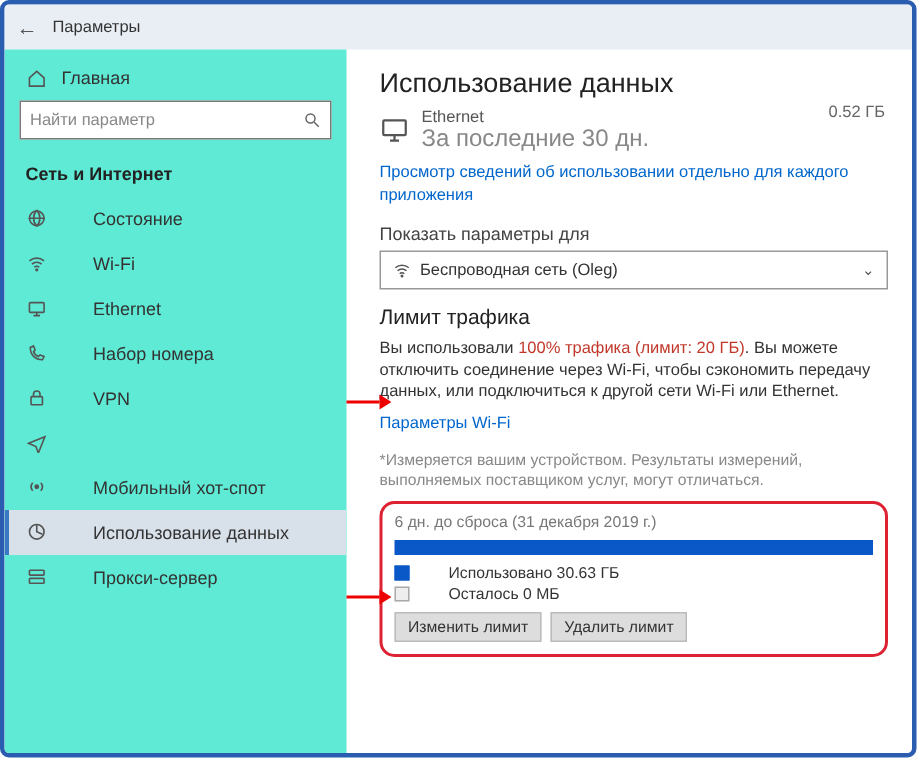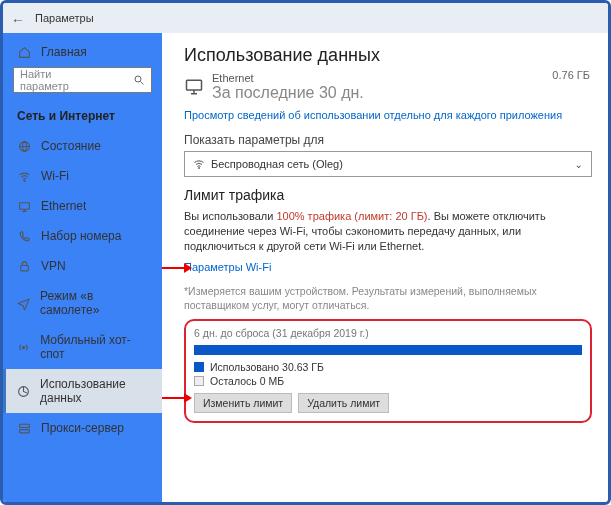--- a/index.html
+++ b/index.html
@@ -1,26 +1,26 @@
 <!DOCTYPE html>
 <html><head>
 <meta charset="utf-8">
 <style>
   * { box-sizing: border-box; margin: 0; padding: 0; font-family: "Segoe UI", Tahoma, sans-serif; }
   body { width: 611px; height: 505px; background: #fff; overflow: hidden; border: 3px solid #2a5db0; border-radius: 6px; position: relative; }
   .titlebar { height: 30px; background: #e9eef5; display: flex; align-items: center; padding: 0 8px; font-size: 11px; color: #333; }
   .titlebar .back { margin-right: 10px; font-size: 14px; color: #555; }
   .content { display: flex; height: calc(100% - 30px); }
-  .sidebar { width: 159px; background: #3b82f6; padding: 8px 0; font-size: 12px; color: #333; overflow: hidden; }
+  .sidebar { width: 228px; background: #5eead4; padding: 8px 0; font-size: 12px; color: #333; overflow: hidden; }
   .home-row { display: flex; align-items: center; padding: 4px 14px 8px; color: #333; }
   .home-row .ico { margin-right: 10px; width: 14px; display: inline-flex; justify-content: center; color: #555; }
   .search { margin: 0 10px 10px; border: 1px solid #7a7a7a; background: #fff; height: 26px; display: flex; align-items: center; padding: 0 6px; font-size: 11px; color: #888; justify-content: space-between; gap: 48px; }
   .search .mag { color: #666; }
   .section-title { padding: 6px 14px 8px; font-weight: 600; font-size: 12px; color: #222; }
-  .nav-item { display: flex; align-items: center; padding: 8px 14px; font-size: 12px; color: #333; cursor: default; }
+  .nav-item { display: flex; align-items: flex-start; padding: 8px 14px; font-size: 12px; color: #333; cursor: default; gap: 21px; }
   .nav-item .ico { margin-right: 10px; width: 14px; display: inline-flex; justify-content: center; color: #555; font-size: 12px; }
   .nav-item.active { background: #d8e0ea; border-left: 3px solid #3b78c4; padding-left: 11px; }
   .main { flex: 1; padding: 12px 16px 12px 22px; font-size: 11px; color: #333; overflow: hidden; position: relative; }
   .page-title { font-size: 18px; font-weight: 400; color: #222; margin-bottom: 6px; }
   .eth-row { display: flex; align-items: center; margin-bottom: 6px; }
   .eth-row .ico { margin-right: 8px; color: #555; }
   .eth-row .txt { display: flex; flex-direction: column; }
   .eth-row .name { font-size: 11px; color: #555; }
   .eth-row .sub { font-size: 16px; color: #888; }
   .total { position: absolute; right: 18px; top: 36px; font-size: 11px; color: #666; }
@@ -30,21 +30,21 @@
   .dropdown .wifi-ico { margin-right: 6px; color: #555; }
   .dropdown .val { flex: 1; }
   .dropdown .chev { color: #555; font-size: 10px; }
   .subhead { font-size: 14px; color: #222; margin: 6px 0 6px; }
   .para { font-size: 11px; color: #333; line-height: 1.35; margin-bottom: 6px; }
   .para .red { color: #c0392b; }
   .footnote { font-size: 10.5px; color: #888; line-height: 1.3; margin-bottom: 6px; }
   .limit-box { border: 2px solid #d23; border-radius: 10px; padding: 6px 8px 8px; }
   .reset { font-size: 10.5px; color: #777; margin-bottom: 6px; }
   .bar { height: 10px; background: #0a58c7; margin-bottom: 6px; }
-  .legend-row { display: flex; align-items: center; font-size: 10.5px; color: #333; margin-bottom: 2px; }
+  .legend-row { display: flex; align-items: center; font-size: 10.5px; color: #333; margin-bottom: 2px; gap: 20px; }
   .swatch { width: 10px; height: 10px; margin-right: 6px; border: 1px solid #aaa; }
   .swatch.blue { background: #0a58c7; border-color: #0a58c7; }
   .swatch.grey { background: #eee; }
   .btns { display: flex; gap: 6px; margin-top: 6px; text-align: right; }
   .btn { background: #ddd; border: 1px solid #bbb; padding: 3px 8px; font-size: 10.5px; color: #333; }
   .arrow { position: absolute; color: #e00; font-size: 18px; pointer-events: none; }
   svg { display: block; }
 </style>
 </head>
 <body>
@@ -119,21 +119,20 @@
           </svg>
         </span>
       <span>VPN</span>
     </div>
     <div class="nav-item">
       <span class="ico">
           <svg width="13" height="13" viewBox="0 0 24 24" fill="none" stroke="currentColor" stroke-width="2">
             <path d="M2 12l20-8-8 20-3-8z"></path>
           </svg>
         </span>
-      <span>Режим «в самолете»</span>
     </div>
     <div class="nav-item">
       <span class="ico">
           <svg width="13" height="13" viewBox="0 0 24 24" fill="none" stroke="currentColor" stroke-width="2">
             <circle cx="12" cy="12" r="2" fill="currentColor"></circle>
             <path d="M7 7a8 8 0 0 0 0 10M17 7a8 8 0 0 1 0 10"></path>
           </svg>
         </span>
       <span>Мобильный хот-спот</span>
     </div>
@@ -152,21 +151,21 @@
             <rect x="3" y="4" width="18" height="6" rx="1"></rect>
             <rect x="3" y="14" width="18" height="6" rx="1"></rect>
           </svg>
         </span>
       <span>Прокси-сервер</span>
     </div>
   </div>
 
   <div class="main">
     <div class="page-title">Использование данных</div>
-    <div class="total">0.76 ГБ</div>
+    <div class="total">0.52 ГБ</div>
     <div class="eth-row">
       <span class="ico">
           <svg width="20" height="18" viewBox="0 0 24 24" fill="none" stroke="currentColor" stroke-width="2">
             <rect x="2" y="3" width="20" height="13" rx="1"></rect>
             <line x1="8" y1="21" x2="16" y2="21"></line>
             <line x1="12" y1="16" x2="12" y2="21"></line>
           </svg>
         </span>
       <span class="txt">
         <span class="name">Ethernet</span>

